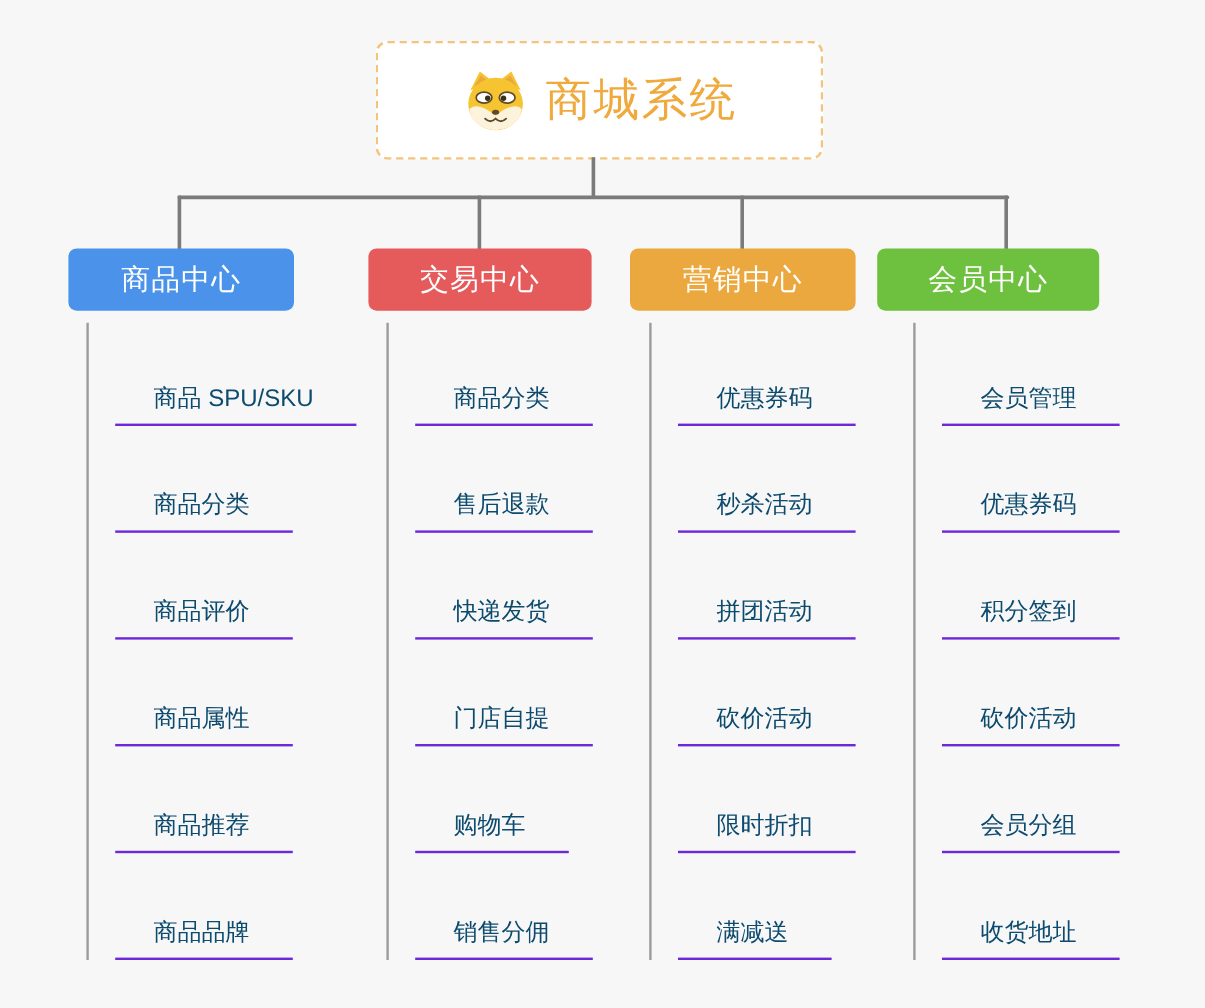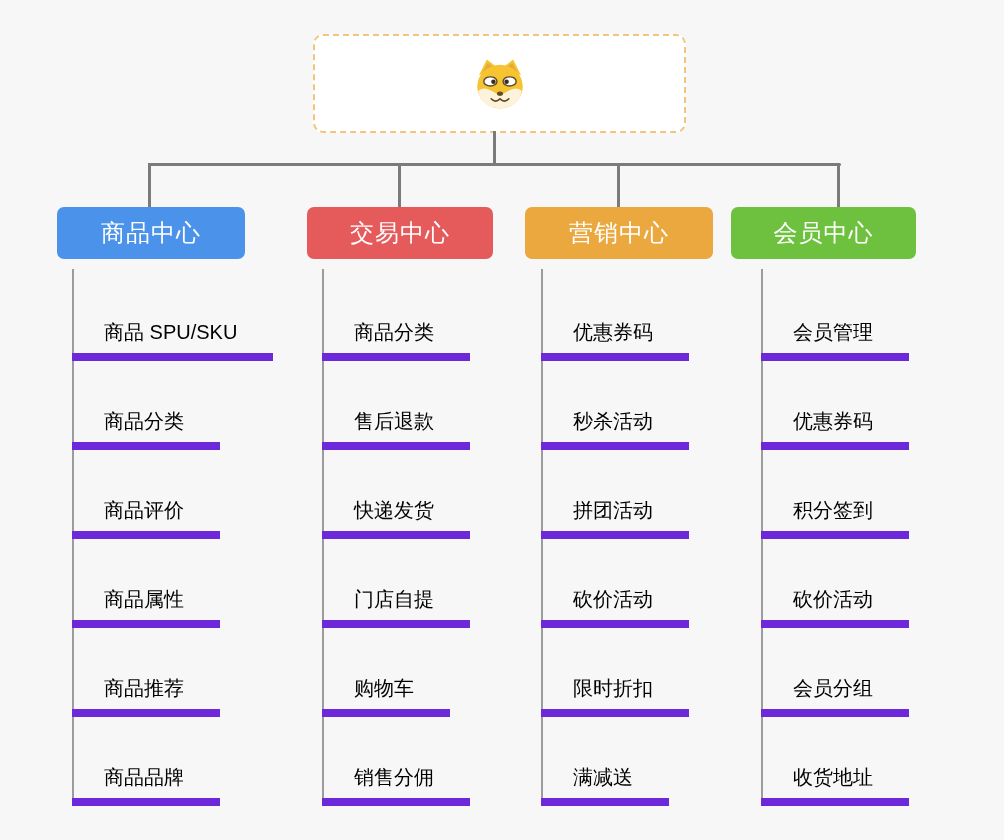--- a/index.html
+++ b/index.html
@@ -33,22 +33,22 @@
   .hdr-0{left:57px;width:188px}
   .hdr-1{left:307px;width:186px}
   .hdr-2{left:525px;width:188px}
   .hdr-3{left:731px;width:185px}
   
   .spine{position:absolute;top:269px;height:531px;width:2px;background:#9c9c9c;}
   .sp-0{left:72px}.sp-1{left:322px}.sp-2{left:541px}.sp-3{left:761px}
   
   .item{
     position:absolute;box-sizing:content-box;
-    font-size:20px;line-height:27px;color:#000000;white-space:nowrap;
-    padding:0 36px 7px 32px;border-bottom:8px solid #6d28d9;
+    font-size:20px;line-height:27px;color:#0c4a6e;white-space:nowrap;
+    padding:0 36px 7px 32px;border-bottom:2px solid #6d28d9;margin-left:24px;
   }
   .c0{left:72px}.c1{left:322px}.c2{left:541px}.c3{left:761px}
   .r0{top:319px}.r1{top:408px}.r2{top:497px}.r3{top:586px}.r4{top:675px}.r5{top:764px}
 </style>
 </head>
 <body>
 
 <div class="canvas">
 
   <div class="root-node">
@@ -59,20 +59,21 @@
       <polygon points="38,12 46,6 52,16" fill="#e8a93a"></polygon>
       <ellipse cx="32" cy="33" rx="26" ry="25" fill="#f6c331"></ellipse>
       <path d="M7 38 Q14 30 32 44 Q50 30 57 38 Q54 56 32 58 Q10 56 7 38 Z" fill="#fdf3dc"></path>
       <ellipse cx="21" cy="27" rx="7.5" ry="5.2" fill="#ffffff" stroke="#5d4b2a" stroke-width="1.6"></ellipse>
       <ellipse cx="43" cy="27" rx="7.5" ry="5.2" fill="#ffffff" stroke="#5d4b2a" stroke-width="1.6"></ellipse>
       <circle cx="24.5" cy="27.5" r="2.6" fill="#3c2f1a"></circle>
       <circle cx="39.5" cy="27.5" r="2.6" fill="#3c2f1a"></circle>
       <ellipse cx="32" cy="41" rx="3.4" ry="2.4" fill="#5d4b2a"></ellipse>
       <path d="M22 47 Q27 52 32 47 Q37 52 42 47" fill="none" stroke="#5d4b2a" stroke-width="1.8" stroke-linecap="round"></path>
     </svg>
+    <span class="root-title">商城系统</span>
   </div>
 
   <div class="line stub"></div>
   <div class="line bus"></div>
   <div class="line drop drop-0"></div>
   <div class="line drop drop-1"></div>
   <div class="line drop drop-2"></div>
   <div class="line drop drop-3"></div>
 
   <div>

